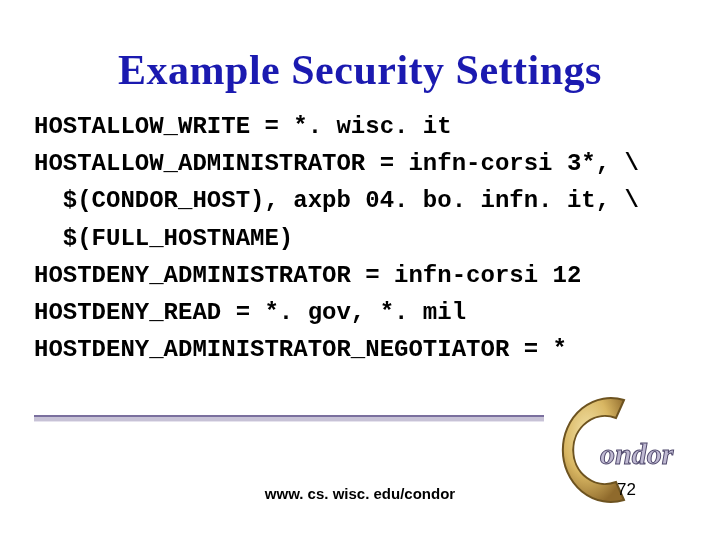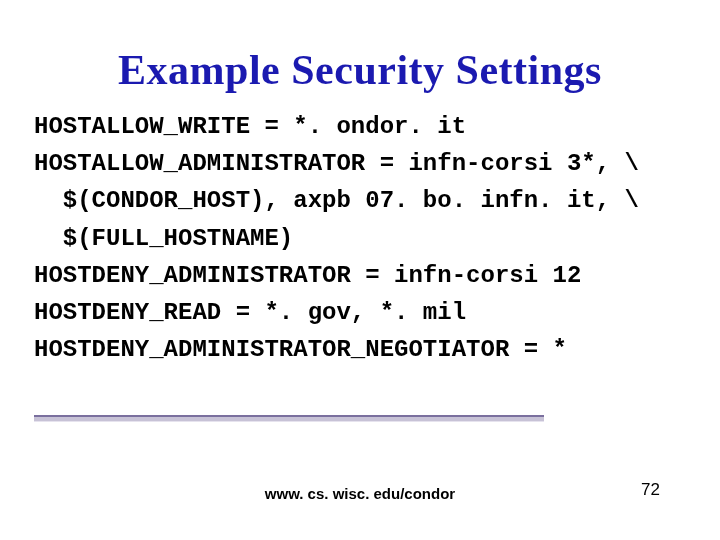--- a/index.html
+++ b/index.html
@@ -57,47 +57,68 @@
     right: 0;
     text-align: center;
     font-family: Arial, Helvetica, sans-serif;
     font-size: 15px;
     font-weight: bold;
     color: #000;
   }
   .page-num {
     position: absolute;
     bottom: 40px;
-    right: 60px;
+    right: 84px;
     font-family: Arial, Helvetica, sans-serif;
     font-size: 17px;
     color: #000;
   }
   .logo {
     position: absolute;
     right: 24px;
     bottom: 28px;
     width: 150px;
     height: 130px;
   }
 </style>
 </head>
 <body>
 
 <div class="slide">
 
   <div class="title">Example Security Settings</div>
 
-  <div class="code"><span>HOSTALLOW_WRITE = *. ondor. it</span>
+  <div class="code"><span>HOSTALLOW_WRITE = *. wisc. it</span>
 <span>HOSTALLOW_ADMINISTRATOR = infn-corsi 3*, \</span>
-<span>  $(CONDOR_HOST), axpb 07. bo. infn. it, \</span>
+<span>  $(CONDOR_HOST), axpb 04. bo. infn. it, \</span>
 <span>  $(FULL_HOSTNAME)</span>
 <span>HOSTDENY_ADMINISTRATOR = infn-corsi 12</span>
 <span>HOSTDENY_READ = *. gov, *. mil</span>
 <span>HOSTDENY_ADMINISTRATOR_NEGOTIATOR = *</span></div>
 
   <div class="divider"></div>
 
+  <div class="logo">
+    <svg viewBox="0 0 150 130" width="150" height="130">
+      <defs>
+        <radialGradient id="g1" cx="40%" cy="35%" r="70%">
+          <stop offset="0%" stop-color="#f2e2a8"></stop>
+          <stop offset="55%" stop-color="#d9b763"></stop>
+          <stop offset="100%" stop-color="#8f6a2c"></stop>
+        </radialGradient>
+      </defs>
+
+      <path d="M 78 18
+               A 48 52 0 1 0 78 118
+               L 70 100
+               A 32 34 0 1 1 70 36
+               Z" fill="url(#g1)" stroke="#6d5320" stroke-width="2"></path>
+
+      <g font-family="Times New Roman, serif" font-size="30" font-style="italic" font-weight="bold" fill="#bfb9d2" stroke="#514a6e" stroke-width="1">
+        <text x="54" y="82">ondor</text>
+      </g>
+    </svg>
+  </div>
 
   <div class="footer-url">www. cs. wisc. edu/condor</div>
   <div class="page-num">72</div>
 
 </div>
 
 </body></html>

